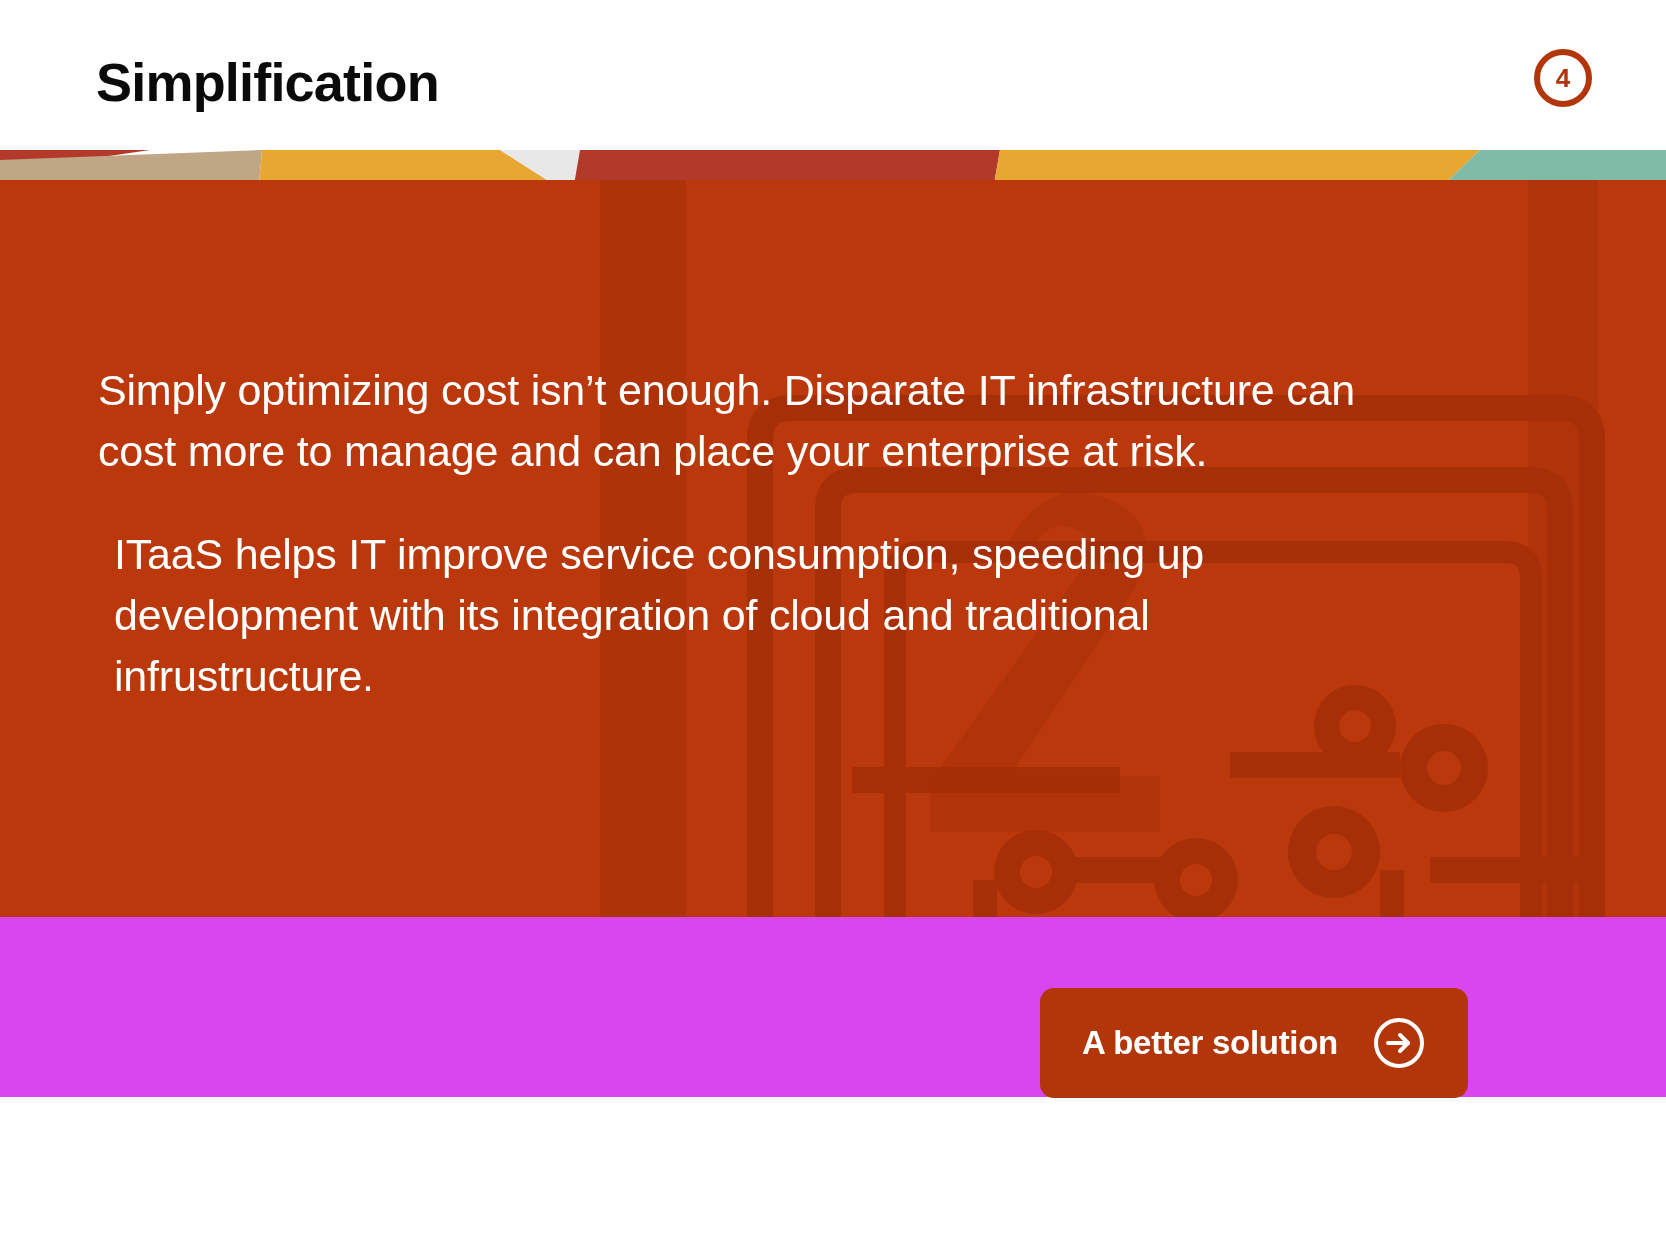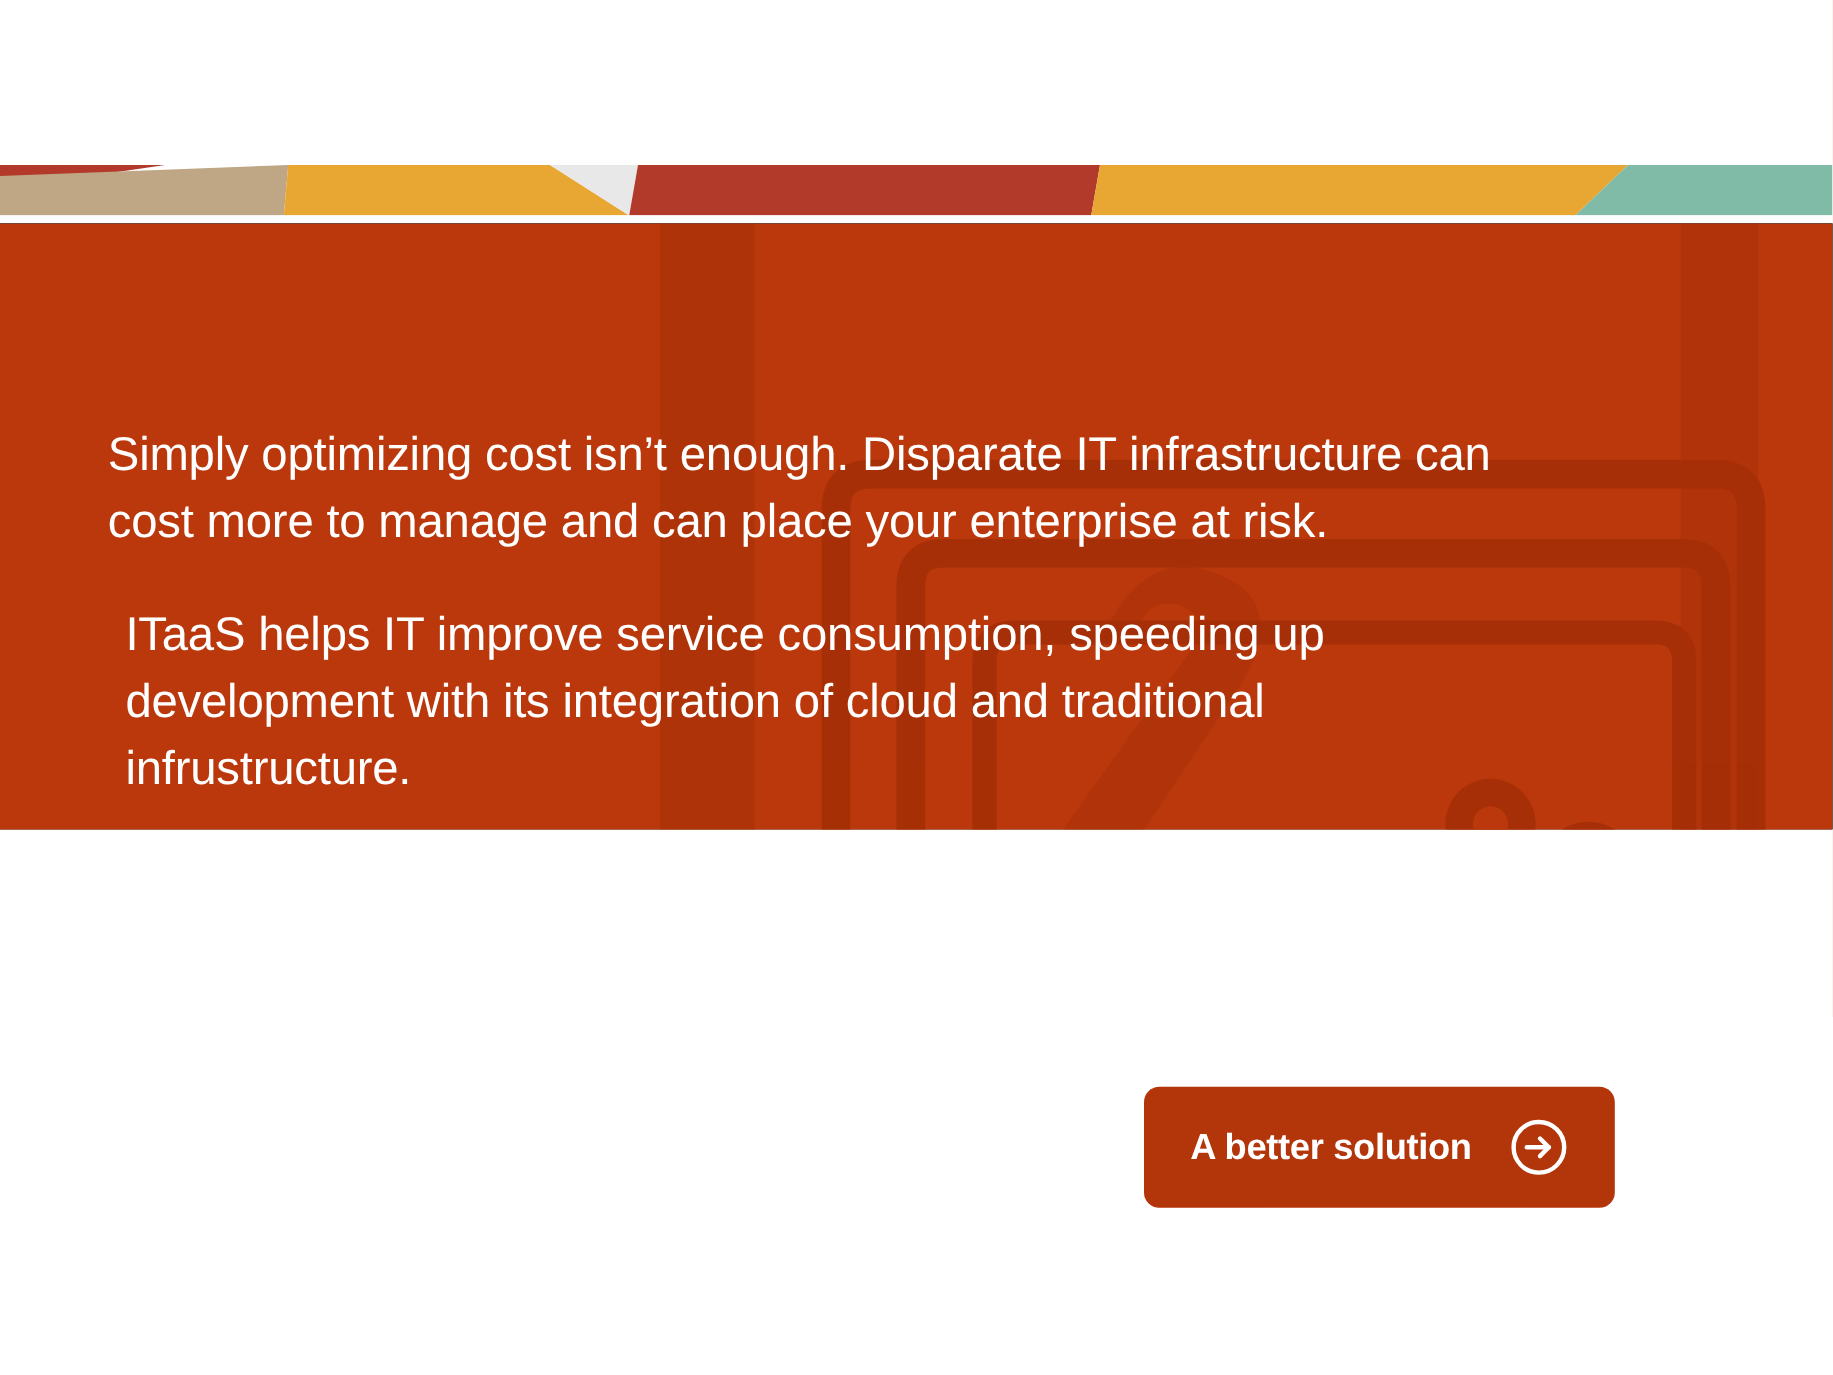--- a/index.html
+++ b/index.html
@@ -71,24 +71,24 @@
     height: 46px;
     overflow: hidden;
     background: #ffffff;
   }
   .stripe-bar svg { display: block; }
 
   
   .panel {
     position: absolute;
     left: 0;
-    top: 203px;
-    width: 1666px;
-    height: 551px;
-    background: #000000;
+    top: 180px;
+    width: 1666px;
+    height: 917px;
+    background: #d946ef;
     overflow: hidden;
   }
   .panel-bg { position: absolute; inset: 0; }
   .panel-bg svg { display: block; }
 
   .body-copy {
     position: absolute;
     left: 98px;
     top: 180px;
     width: 1290px;
@@ -129,20 +129,27 @@
     width: 54px;
     height: 54px;
     flex: 0 0 54px;
   }
 </style>
 </head>
 <body>
 
 <div class="slide">
 
+  <div class="header">
+    <div class="page-title">Simplification</div>
+
+    <div class="page-badge">
+      <span class="page-badge-num">4</span>
+    </div>
+  </div>
 
   <div class="stripe-bar">
     <svg width="1666" height="46" viewBox="0 0 1666 46" xmlns="http://www.w3.org/2000/svg">
 
       <polygon points="0,0 150,0 0,22" fill="#B33A2B"></polygon>
 
       <polygon points="0,10 262,0 258,46 0,46" fill="#BFA685"></polygon>
 
       <polygon points="262,0 500,0 572,46 258,46" fill="#E8A633"></polygon>
 

